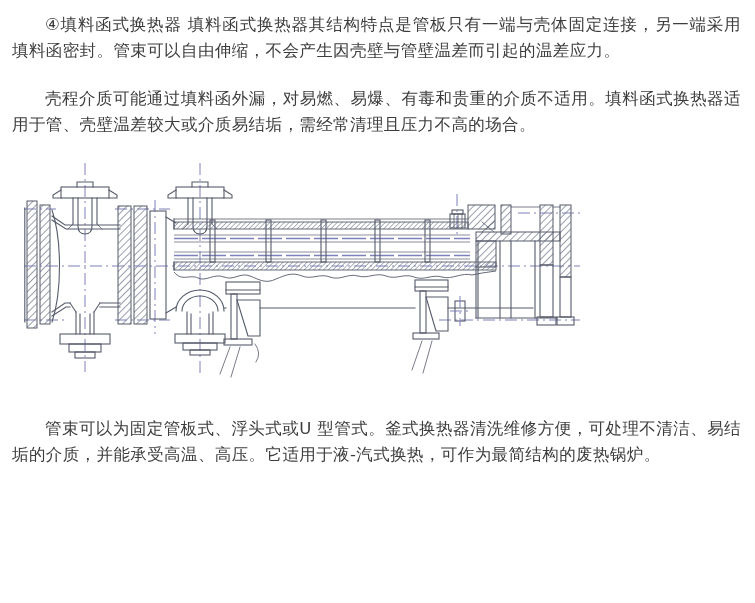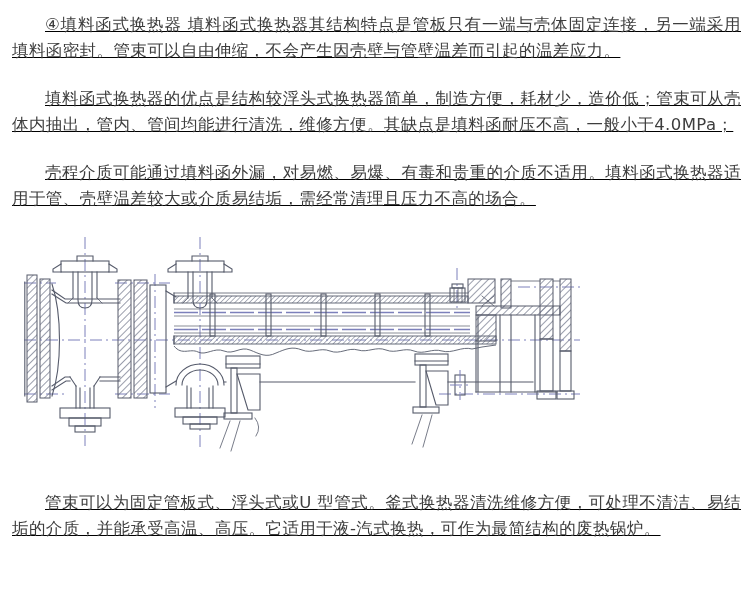--- a/index.html
+++ b/index.html
@@ -12,21 +12,20 @@
   *{box-sizing:border-box;}
   html,body{margin:0;padding:0;}
   body{
     width:755px;height:603px;overflow:hidden;
     background:var(--bg);
     font-family:"DejaVu Sans","Liberation Sans",sans-serif;
   }
   .page{
     width:755px;height:603px;
     padding:12px 14px 0 12px;
-    text-decoration:underline;
   }
   .page p{
     margin:0 0 22px 0;
     font-size:16.5px;
     line-height:26px;
     letter-spacing:0.4px;
     color:var(--text);
     text-indent:2em;
     text-align:justify;
   }
@@ -45,21 +44,20 @@
   .wavy{stroke:var(--ink);stroke-width:0.9;fill:none;}
   .hatchline{stroke:var(--hatch);stroke-width:1.5;}
   .hatchline2{stroke:var(--hatch);stroke-width:1.2;}
 </style>
 </head>
 <body>
 
 <div class="page">
 
   <p>④填料函式换热器 填料函式换热器其结构特点是管板只有一端与壳体固定连接，另一端采用填料函密封。管束可以自由伸缩，不会产生因壳壁与管壁温差而引起的温差应力。</p>
-  <p>填料函式换热器的优点是结构较浮头式换热器简单，制造方便，耗材少，造价低；管束可从壳体内抽出，管内、管间均能进行清洗，维修方便。其缺点是填料函耐压不高，一般小于4.0MPa；</p>
   <p>壳程介质可能通过填料函外漏，对易燃、易爆、有毒和贵重的介质不适用。填料函式换热器适用于管、壳壁温差较大或介质易结垢，需经常清理且压力不高的场合。</p>
 
   <figure class="diagram">
     <svg width="558" height="232" viewBox="0 0 558 232" aria-label="packing gland heat exchanger drawing">
       <defs>
         <pattern id="h1" patternUnits="userSpaceOnUse" width="5" height="5" patternTransform="rotate(45)">
           <line class="hatchline" x1="0" y1="0" x2="0" y2="5"></line>
         </pattern>
         <pattern id="h2" patternUnits="userSpaceOnUse" width="3.4" height="3.4" patternTransform="rotate(45)">
           <line class="hatchline2" x1="0" y1="0" x2="0" y2="3.4"></line>

